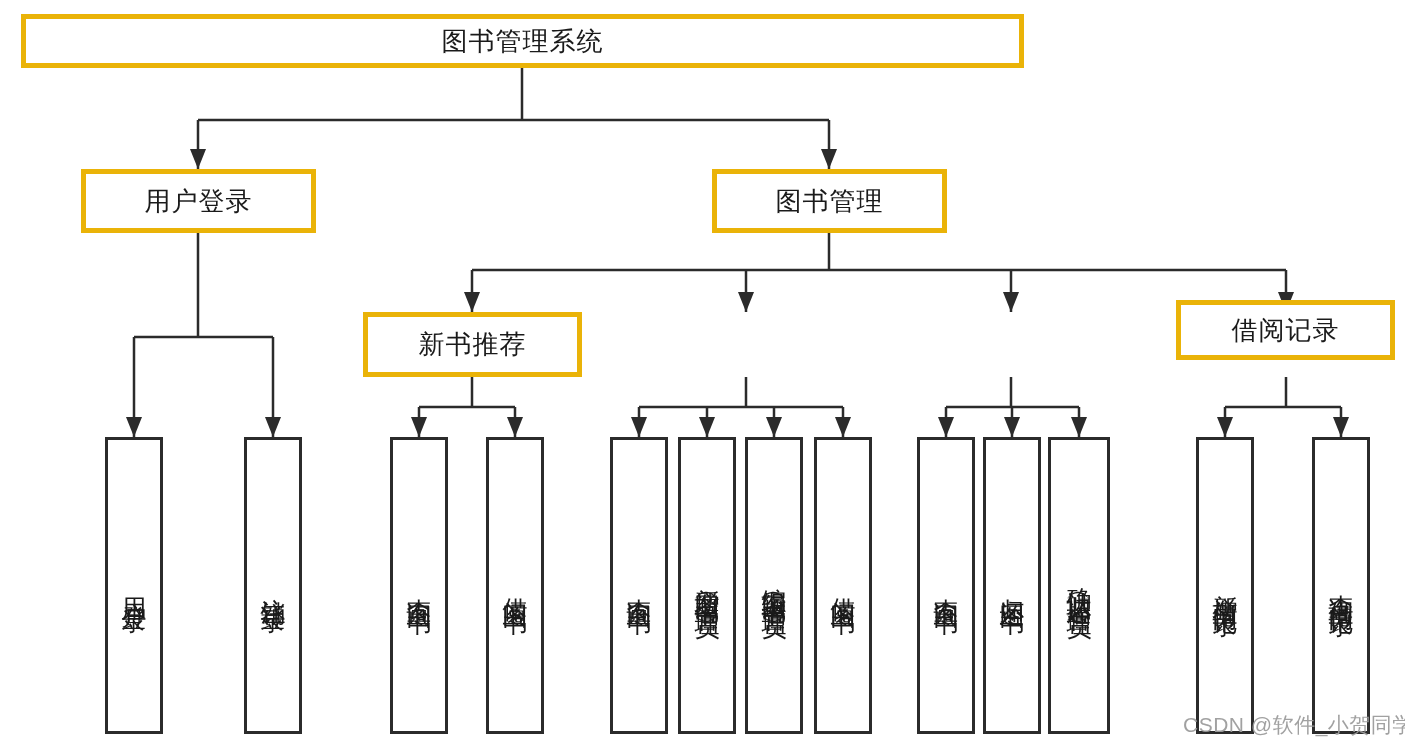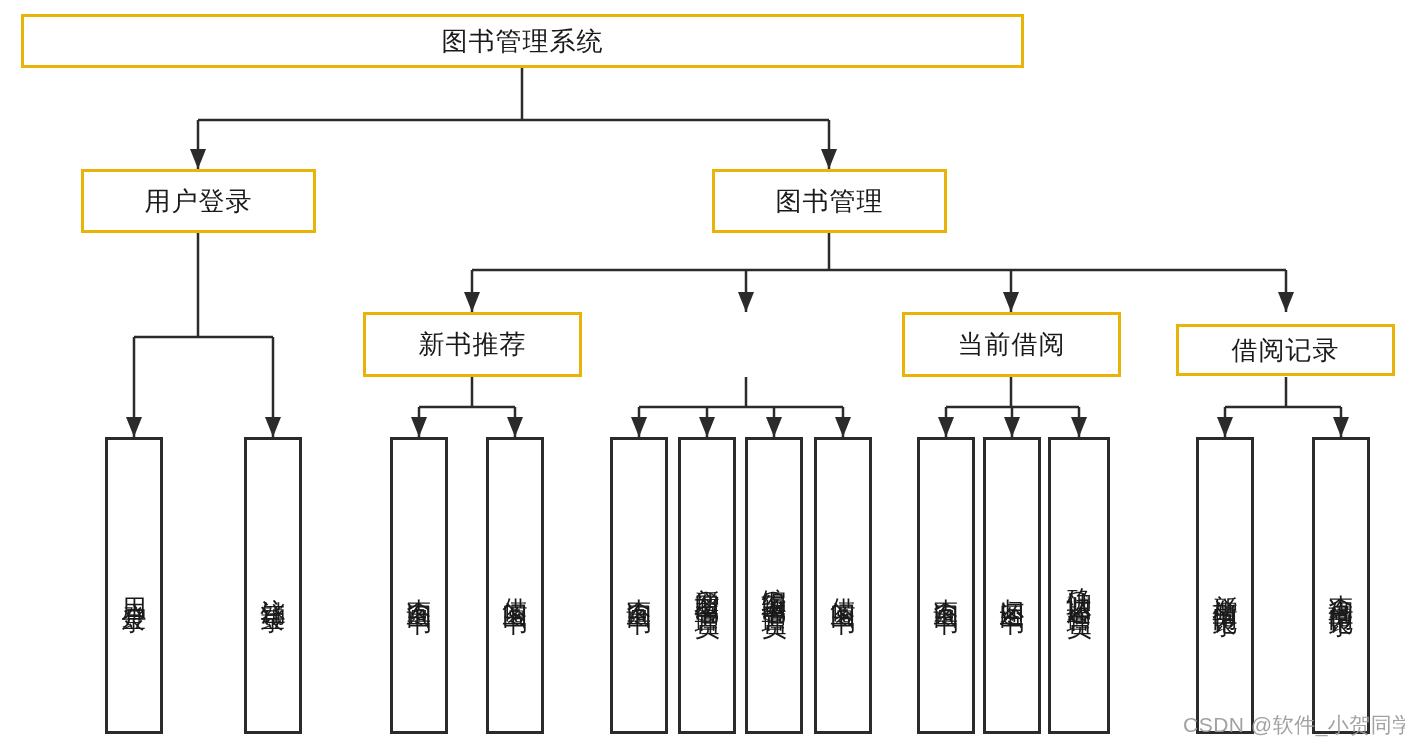--- a/index.html
+++ b/index.html
@@ -10,21 +10,21 @@
     width: 1405px;
     height: 747px;
     background: #ffffff;
     overflow: hidden;
   }
   svg.wires { position: absolute; left: 0; top: 0; z-index: 1; }
   .wire { stroke: #2b2b2b; stroke-width: 2.5; fill: none; }
   .box {
     position: absolute;
     background: #ffffff;
-    border: 3px solid #eab308;
+    border: 5px solid #eab308;
     display: flex;
     align-items: center;
     justify-content: center;
     font-size: 26px;
     letter-spacing: 1px;
     color: #1a1a1a;
     z-index: 2;
   }
   .vbox {
     position: absolute;
@@ -116,24 +116,21 @@
   <div class="box" style="left:81px;top:169px;width:235px;height:64px">
     <span>用户登录</span>
   </div>
   <div class="box" style="left:712px;top:169px;width:235px;height:64px">
     <span>图书管理</span>
   </div>
 
   <div class="box" style="left:363px;top:312px;width:219px;height:65px">
     <span>新书推荐</span>
   </div>
-  <div class="box" style="left:902px;top:312px;width:219px;height:65px">
-    <span>当前借阅</span>
-  </div>
-  <div class="box" style="left:1176px;top:324px;width:219px;height:52px">
+  <div class="box" style="left:1176px;top:300px;width:219px;height:60px">
     <span>借阅记录</span>
   </div>
 
   <div class="vbox" style="left:105px">
     <span class="vtext">用户登录</span>
   </div>
   <div class="vbox" style="left:244px">
     <span class="vtext">注销登录</span>
   </div>
 

